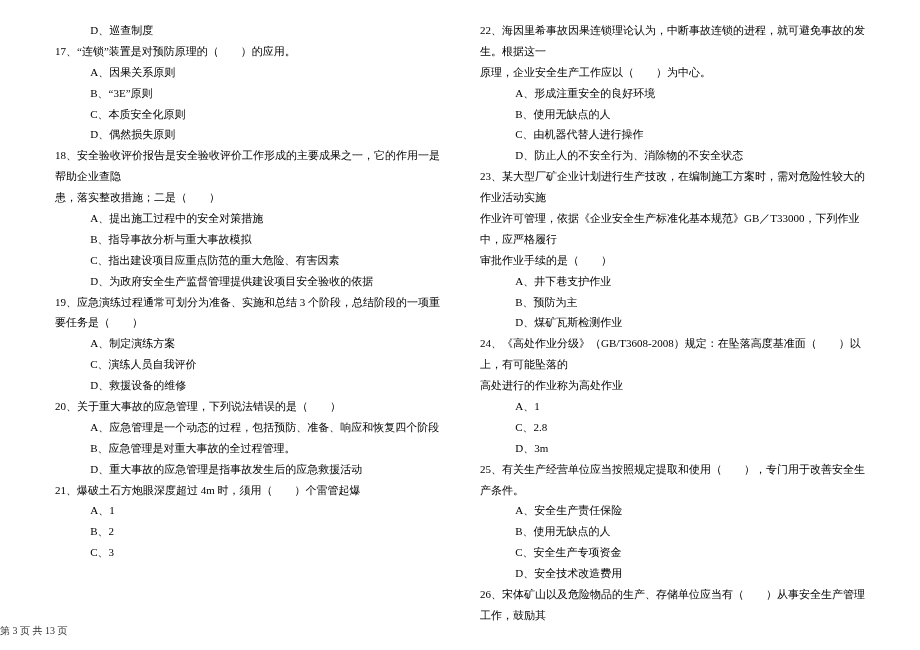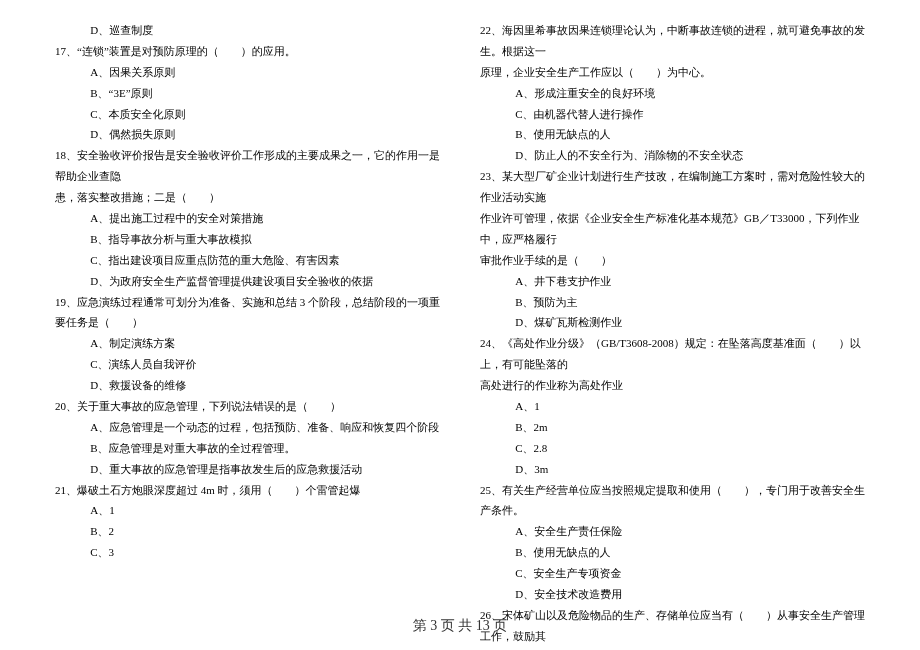--- a/index.html
+++ b/index.html
@@ -24,22 +24,21 @@
       width: 380px;
     }
     .q { }
     .opt { padding-left: 3.2em; }
     .sub { }
     .footer {
       position: absolute;
       bottom: 10px;
       left: 0;
       width: 100%;
-      text-align: center;
-      font-size: 14px;
+      font-size: 10px;
       color: #333;
     }
   </style>
 </head>
 <body>
 
 <div class="columns">
   <div class="col">
     <div class="opt">D、巡查制度</div>
     <div class="q">17、“连锁”装置是对预防原理的（　　）的应用。</div>
@@ -64,33 +63,32 @@
     <div class="q">21、爆破土石方炮眼深度超过 4m 时，须用（　　）个雷管起爆</div>
     <div class="opt">A、1</div>
     <div class="opt">B、2</div>
     <div class="opt">C、3</div>
   </div>
 
   <div class="col">
     <div class="q">22、海因里希事故因果连锁理论认为，中断事故连锁的进程，就可避免事故的发生。根据这一</div>
     <div class="sub">原理，企业安全生产工作应以（　　）为中心。</div>
     <div class="opt">A、形成注重安全的良好环境</div>
+    <div class="opt">B、使用无缺点的人</div>
     <div class="opt">C、由机器代替人进行操作</div>
-    <div class="opt">B、使用无缺点的人</div>
     <div class="opt">D、防止人的不安全行为、消除物的不安全状态</div>
     <div class="q">23、某大型厂矿企业计划进行生产技改，在编制施工方案时，需对危险性较大的作业活动实施</div>
     <div class="sub">作业许可管理，依据《企业安全生产标准化基本规范》GB／T33000，下列作业中，应严格履行</div>
     <div class="sub">审批作业手续的是（　　）</div>
     <div class="opt">A、井下巷支护作业</div>
     <div class="opt">B、预防为主</div>
     <div class="opt">D、煤矿瓦斯检测作业</div>
     <div class="q">24、《高处作业分级》（GB/T3608-2008）规定：在坠落高度基准面（　　）以上，有可能坠落的</div>
     <div class="sub">高处进行的作业称为高处作业</div>
     <div class="opt">A、1</div>
-    <div class="opt">B、2m</div>
     <div class="opt">C、2.8</div>
     <div class="opt">D、3m</div>
     <div class="q">25、有关生产经营单位应当按照规定提取和使用（　　），专门用于改善安全生产条件。</div>
     <div class="opt">A、安全生产责任保险</div>
     <div class="opt">B、使用无缺点的人</div>
     <div class="opt">C、安全生产专项资金</div>
     <div class="opt">D、安全技术改造费用</div>
     <div class="q">26、宋体矿山以及危险物品的生产、存储单位应当有（　　）从事安全生产管理工作，鼓励其</div>
 
   </div>

